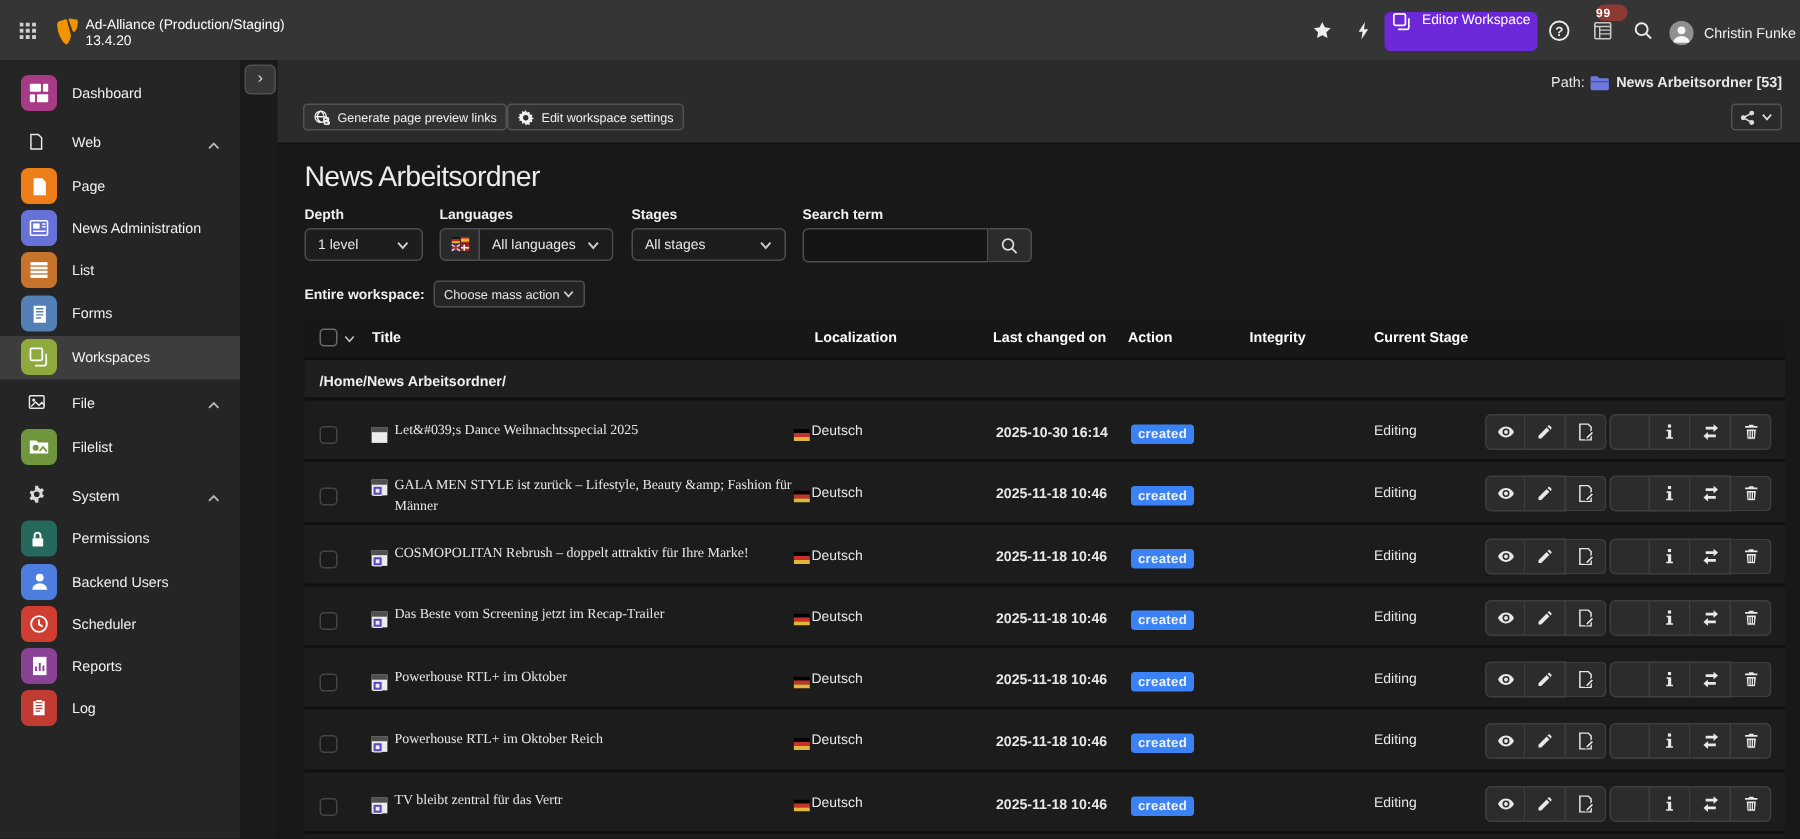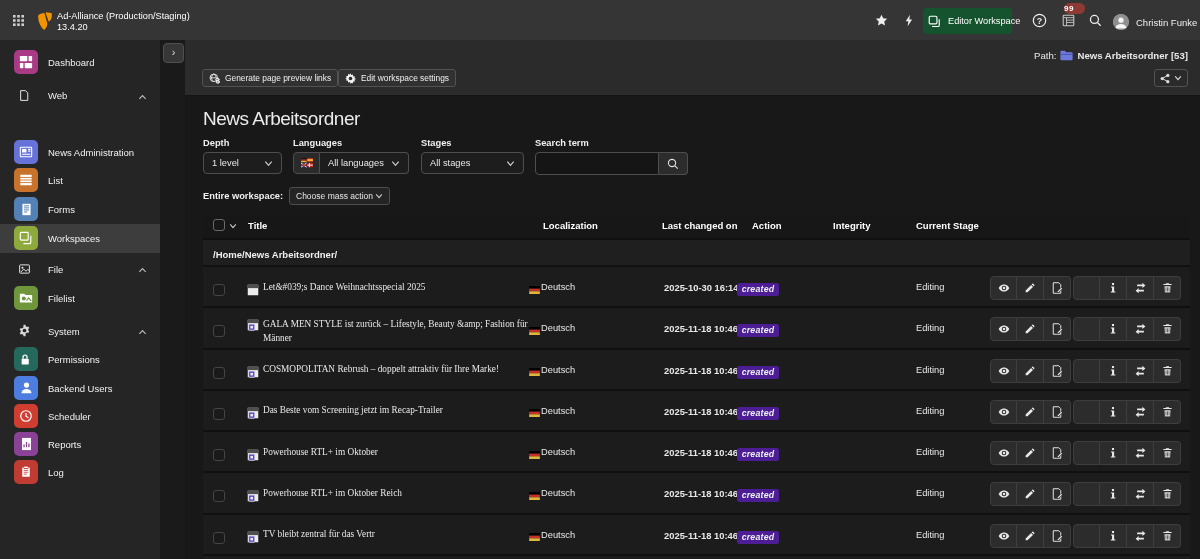--- a/index.html
+++ b/index.html
@@ -5,22 +5,22 @@
 * { margin:0; padding:0; box-sizing:border-box; }
 html,body { width:1200px; height:559px; overflow:hidden; background:#181818;
   font-family:"Liberation Sans", sans-serif; }
 
 
 #topbar { position:absolute; left:0; top:0; width:1200px; height:40px; background:#353536; z-index:10; }
 #gridicon { position:absolute; left:13px; top:15px; }
 #t3logo { position:absolute; left:37px; top:12px; }
 #sitename { position:absolute; left:57px; top:10.5px; color:#fff; font-size:9.2px; line-height:11.5px; white-space:nowrap; }
 .tico { position:absolute; top:0; height:40px; display:flex; align-items:center; justify-content:center; }
-#btn-workspace { position:absolute; left:923px; top:8px; width:89px; height:26px; background:#14532d;
-  color:#fff; border-radius:4px; display:flex; align-items:center; padding:0 5px; font-size:9.2px; gap:7px; white-space:nowrap; }
+#btn-workspace { position:absolute; left:923px; top:8px; width:102px; height:26px; background:#6d28d9;
+  color:#fff; border-radius:4px; display:flex; padding:0 5px; font-size:9.2px; gap:7px; white-space:nowrap; }
 #btn-workspace svg, .dhbtn svg, #sharebtn svg, #langflag svg, .fsel svg, #massaction svg, #searchbtn svg { flex-shrink:0; }
 #badge99 { position:absolute; left:1064px; top:3px; width:21px; height:11px; background:#8d3a34; color:#fff;
   font-size:8px; font-weight:bold; border-radius:5.5px; text-align:left; line-height:11px; letter-spacing:0.5px; }
 #avatar { position:absolute; left:1113px; top:14px; width:16px; height:16px; border-radius:50%; background:#9a9a9a; overflow:hidden; }
 #username { position:absolute; left:1136px; top:17px; color:#f0f0f0; font-size:9.5px; white-space:nowrap; }
 
 
 #sidebar { position:absolute; left:0; top:40px; width:160px; height:519px; background:#252525; }
 .mitem { position:absolute; left:0; width:160px; height:29px; }
 .mitem .ibox { position:absolute; left:14px; top:2.5px; width:24px; height:24px; border-radius:5px;
@@ -70,22 +70,22 @@
 #thead .hc { position:absolute; top:7px; font-size:9.5px; font-weight:bold; color:#fff; white-space:nowrap; }
 #pathrow { height:27px; background:#1f1f20; }
 #pathrow span { position:absolute; left:10px; top:9px; font-size:9.5px; font-weight:bold; color:#f0f0f0; }
 .drow { height:41.3px; }
 .cb { position:absolute; left:10px; width:12px; height:12px; border:1px solid #454545; border-radius:3px; background:#1a1a1a; }
 .ricon { position:absolute; left:44px; } .ricon svg, .rflag svg { display:block; }
 .rtitle { position:absolute; left:60px; font-size:9.3px; color:#e8e8e8; width:278px; line-height:13.5px;font-family:Liberation Serif, serif; }
 .rflag { position:absolute; left:326px; }
 .rloc { position:absolute; left:338px; font-size:9.3px; color:#e8e8e8; }
 .rdate { position:absolute; left:461px; font-size:9.4px; font-weight:bold; color:#e8e8e8; }
-.rbadge { position:absolute; left:534px; width:42px; height:13px; background:#4c1d95;
-  color:#eef3ee; font-size:8.8px; font-weight:bold; border-radius:2.5px; text-align:center; line-height:13.5px; letter-spacing:0.2px;font-style:italic; }
+.rbadge { position:absolute; left:551px; width:42px; height:13px; background:#3b82f6;
+  color:#eef3ee; font-size:8.8px; font-weight:bold; border-radius:2.5px; text-align:center; line-height:13.5px; letter-spacing:0.2px; }
 .rstage { position:absolute; left:713px; font-size:9.3px; color:#e8e8e8; }
 .btns { position:absolute; left:787px; display:flex; }
 .abtn { width:27px; height:24px; background:#2c2c2d; border:1px solid #3e3e3e; border-left:none;
   display:flex; align-items:center; justify-content:center; }
 .abtn.first { border-left:1px solid #3e3e3e; border-radius:4px 0 0 4px; }
 .abtn.last { border-radius:0 4px 4px 0; }
 .btngap { width:2px; }
 </style>
 </head>
 <body>
@@ -166,20 +166,28 @@
       <span class="lbl">Dashboard</span>
     </div>
     <div class="mitem" style="top:40.5px">
       <span class="sicon"><svg width="12" height="13" viewBox="0 0 16 16" fill="none" stroke="#e8e8e8" stroke-width="1.3">
           <path d="M3.5 1.5 h6.5 l3 3 v10 h-9.5 Z"></path>
         </svg></span>
       <span class="lbl">Web</span>
       <svg class="chev" width="9" height="9" viewBox="0 0 10 10" fill="none" stroke="#bbb" stroke-width="1.3">
         <path d="M1.5 6.5 L5 3 L8.5 6.5"></path>
       </svg>
+    </div>
+    <div class="mitem" style="top:69.5px">
+      <div class="ibox" style="background:#ee7e18">
+        <svg width="13" height="13" viewBox="0 0 16 16" fill="#fff">
+          <path d="M3 1 h7 l3 3 v11 h-10 Z"></path>
+        </svg>
+      </div>
+      <span class="lbl">Page</span>
     </div>
     <div class="mitem" style="top:97.5px">
       <div class="ibox" style="background:#6672d8">
         <svg width="14" height="14" viewBox="0 0 16 16" fill="none" stroke="#fff" stroke-width="1.2">
           <rect x="1.5" y="2.5" width="13" height="11" rx="1"></rect>
           <rect x="3.5" y="4.5" width="5" height="4" fill="#fff" stroke="none"></rect>
           <path d="M10.5 5 h2.5 M10.5 7 h2.5 M3.5 10.5 h9.5"></path>
         </svg>
       </div>
       <span class="lbl">News Administration</span>

